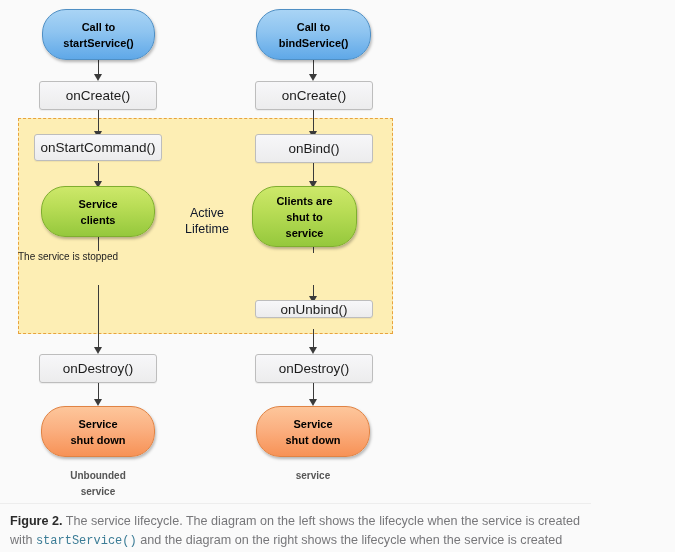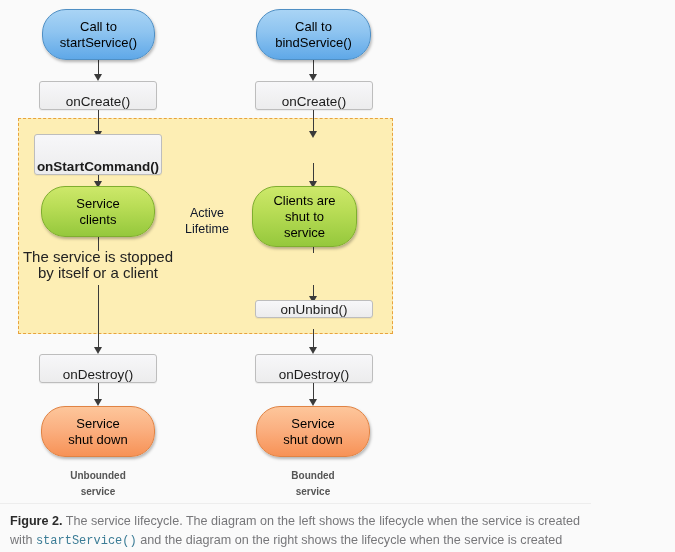--- a/index.html
+++ b/index.html
@@ -58,27 +58,26 @@
     z-index: 3;
   }
 
   .node-rect {
     background: linear-gradient(to bottom, #f7f7f9 0%, #ececed 100%);
     border: 1px solid #bdbdbd;
     border-radius: 3px;
     font-size: 13.5px;
     color: #1b1b1b;
     box-shadow: 0 1px 1px rgba(0,0,0,0.06);
-    align-items: flex-end;
   }
 
   .node-round {
     border-radius: 24px;
-    font-size: 13px;
-    font-weight: normal;
+    font-size: 11px;
+    font-weight: bold;
     color: #000;
     line-height: 16px;
     box-shadow: 1px 2px 3px rgba(0,0,0,0.28);
   }
 
   .node-blue {
     background: linear-gradient(to bottom, #a9d4f5 0%, #8ec4f0 45%, #5fa8e8 100%);
     border: 1px solid #4f8fc4;
   }
   .node-green {
@@ -87,22 +86,22 @@
   }
   .node-orange {
     background: linear-gradient(to bottom, #fcc397 0%, #fbb37f 40%, #f79košo 100%);
     background: linear-gradient(to bottom, #fdc69b 0%, #fbb081 45%, #f79256 100%);
     border: 1px solid #e08344;
   }
 
   
   .note {
     position: absolute;
-    text-align: center;
-    font-size: 15px;
+    text-align: left;
+    font-size: 10px;
     line-height: 16px;
     color: #222;
     z-index: 3;
   }
   .terminal-label {
     position: absolute;
     text-align: center;
     font-size: 10px;
     line-height: 16px;
     font-weight: bold;
@@ -170,37 +169,36 @@
   </div>
   <div class="conn" style="left:98px; top:60px; height:16px;"></div>
   <div class="arrowhead" style="left:94px; top:74px;"></div>
 
   <div class="node node-rect" style="left:39px; top:81px; width:118px; height:29px;">
     <span>onCreate()</span>
   </div>
   <div class="conn" style="left:98px; top:110px; height:23px;"></div>
   <div class="arrowhead" style="left:94px; top:131px;"></div>
 
-  <div class="node node-rect" style="left:34px; top:134px; width:128px; height:41px;font-weight:bold;">
+  <div class="node node-rect" style="left:34px; top:134px; width:128px; height:27px;">
     <span>onStartCommand()</span>
   </div>
   <div class="conn" style="left:98px; top:163px; height:20px;"></div>
   <div class="arrowhead" style="left:94px; top:181px;"></div>
 
   <div class="node node-round node-green" style="left:41px; top:186px; width:114px; height:51px;">
     <div>
       <div>Service</div>
       <div>clients</div>
     </div>
   </div>
 
   <div class="conn" style="left:98px; top:237px; height:14px;"></div>
   <div class="note" style="left:18px; top:249px; width:160px;">
     <div>The service is stopped</div>
-    <div>by itself or a client</div>
   </div>
   <div class="conn" style="left:98px; top:285px; height:64px;"></div>
   <div class="arrowhead" style="left:94px; top:347px;"></div>
 
   <div class="node node-rect" style="left:39px; top:354px; width:118px; height:29px;">
     <span>onDestroy()</span>
   </div>
   <div class="conn" style="left:98px; top:383px; height:18px;"></div>
   <div class="arrowhead" style="left:94px; top:399px;"></div>
 
@@ -224,20 +222,23 @@
   </div>
   <div class="conn" style="left:313px; top:60px; height:16px;"></div>
   <div class="arrowhead" style="left:309px; top:74px;"></div>
 
   <div class="node node-rect" style="left:255px; top:81px; width:118px; height:29px;">
     <span>onCreate()</span>
   </div>
   <div class="conn" style="left:313px; top:110px; height:23px;"></div>
   <div class="arrowhead" style="left:309px; top:131px;"></div>
 
+  <div class="node node-rect" style="left:255px; top:134px; width:118px; height:29px;">
+    <span>onBind()</span>
+  </div>
   <div class="conn" style="left:313px; top:163px; height:20px;"></div>
   <div class="arrowhead" style="left:309px; top:181px;"></div>
 
   <div class="node node-round node-green" style="left:252px; top:186px; width:105px; height:61px;">
     <div>
       <div>Clients are</div>
       <div>shut to</div>
       <div>service</div>
     </div>
   </div>
@@ -259,21 +260,20 @@
   <div class="arrowhead" style="left:309px; top:399px;"></div>
 
   <div class="node node-round node-orange" style="left:256px; top:406px; width:114px; height:51px;">
     <div>
       <div>Service</div>
       <div>shut down</div>
     </div>
   </div>
 
   <div class="terminal-label" style="left:253px; top:468px; width:120px;">
-    <div>Bounded</div>
     <div>service</div>
   </div>
 
 </div>
 
 <div id="caption">
   <b>Figure 2.</b>
   <span>The service lifecycle. The diagram on the left shows the lifecycle when the service is created with</span>
   <code>startService()</code>
   <span>and the diagram on the right shows the lifecycle when the service is created with</span>

